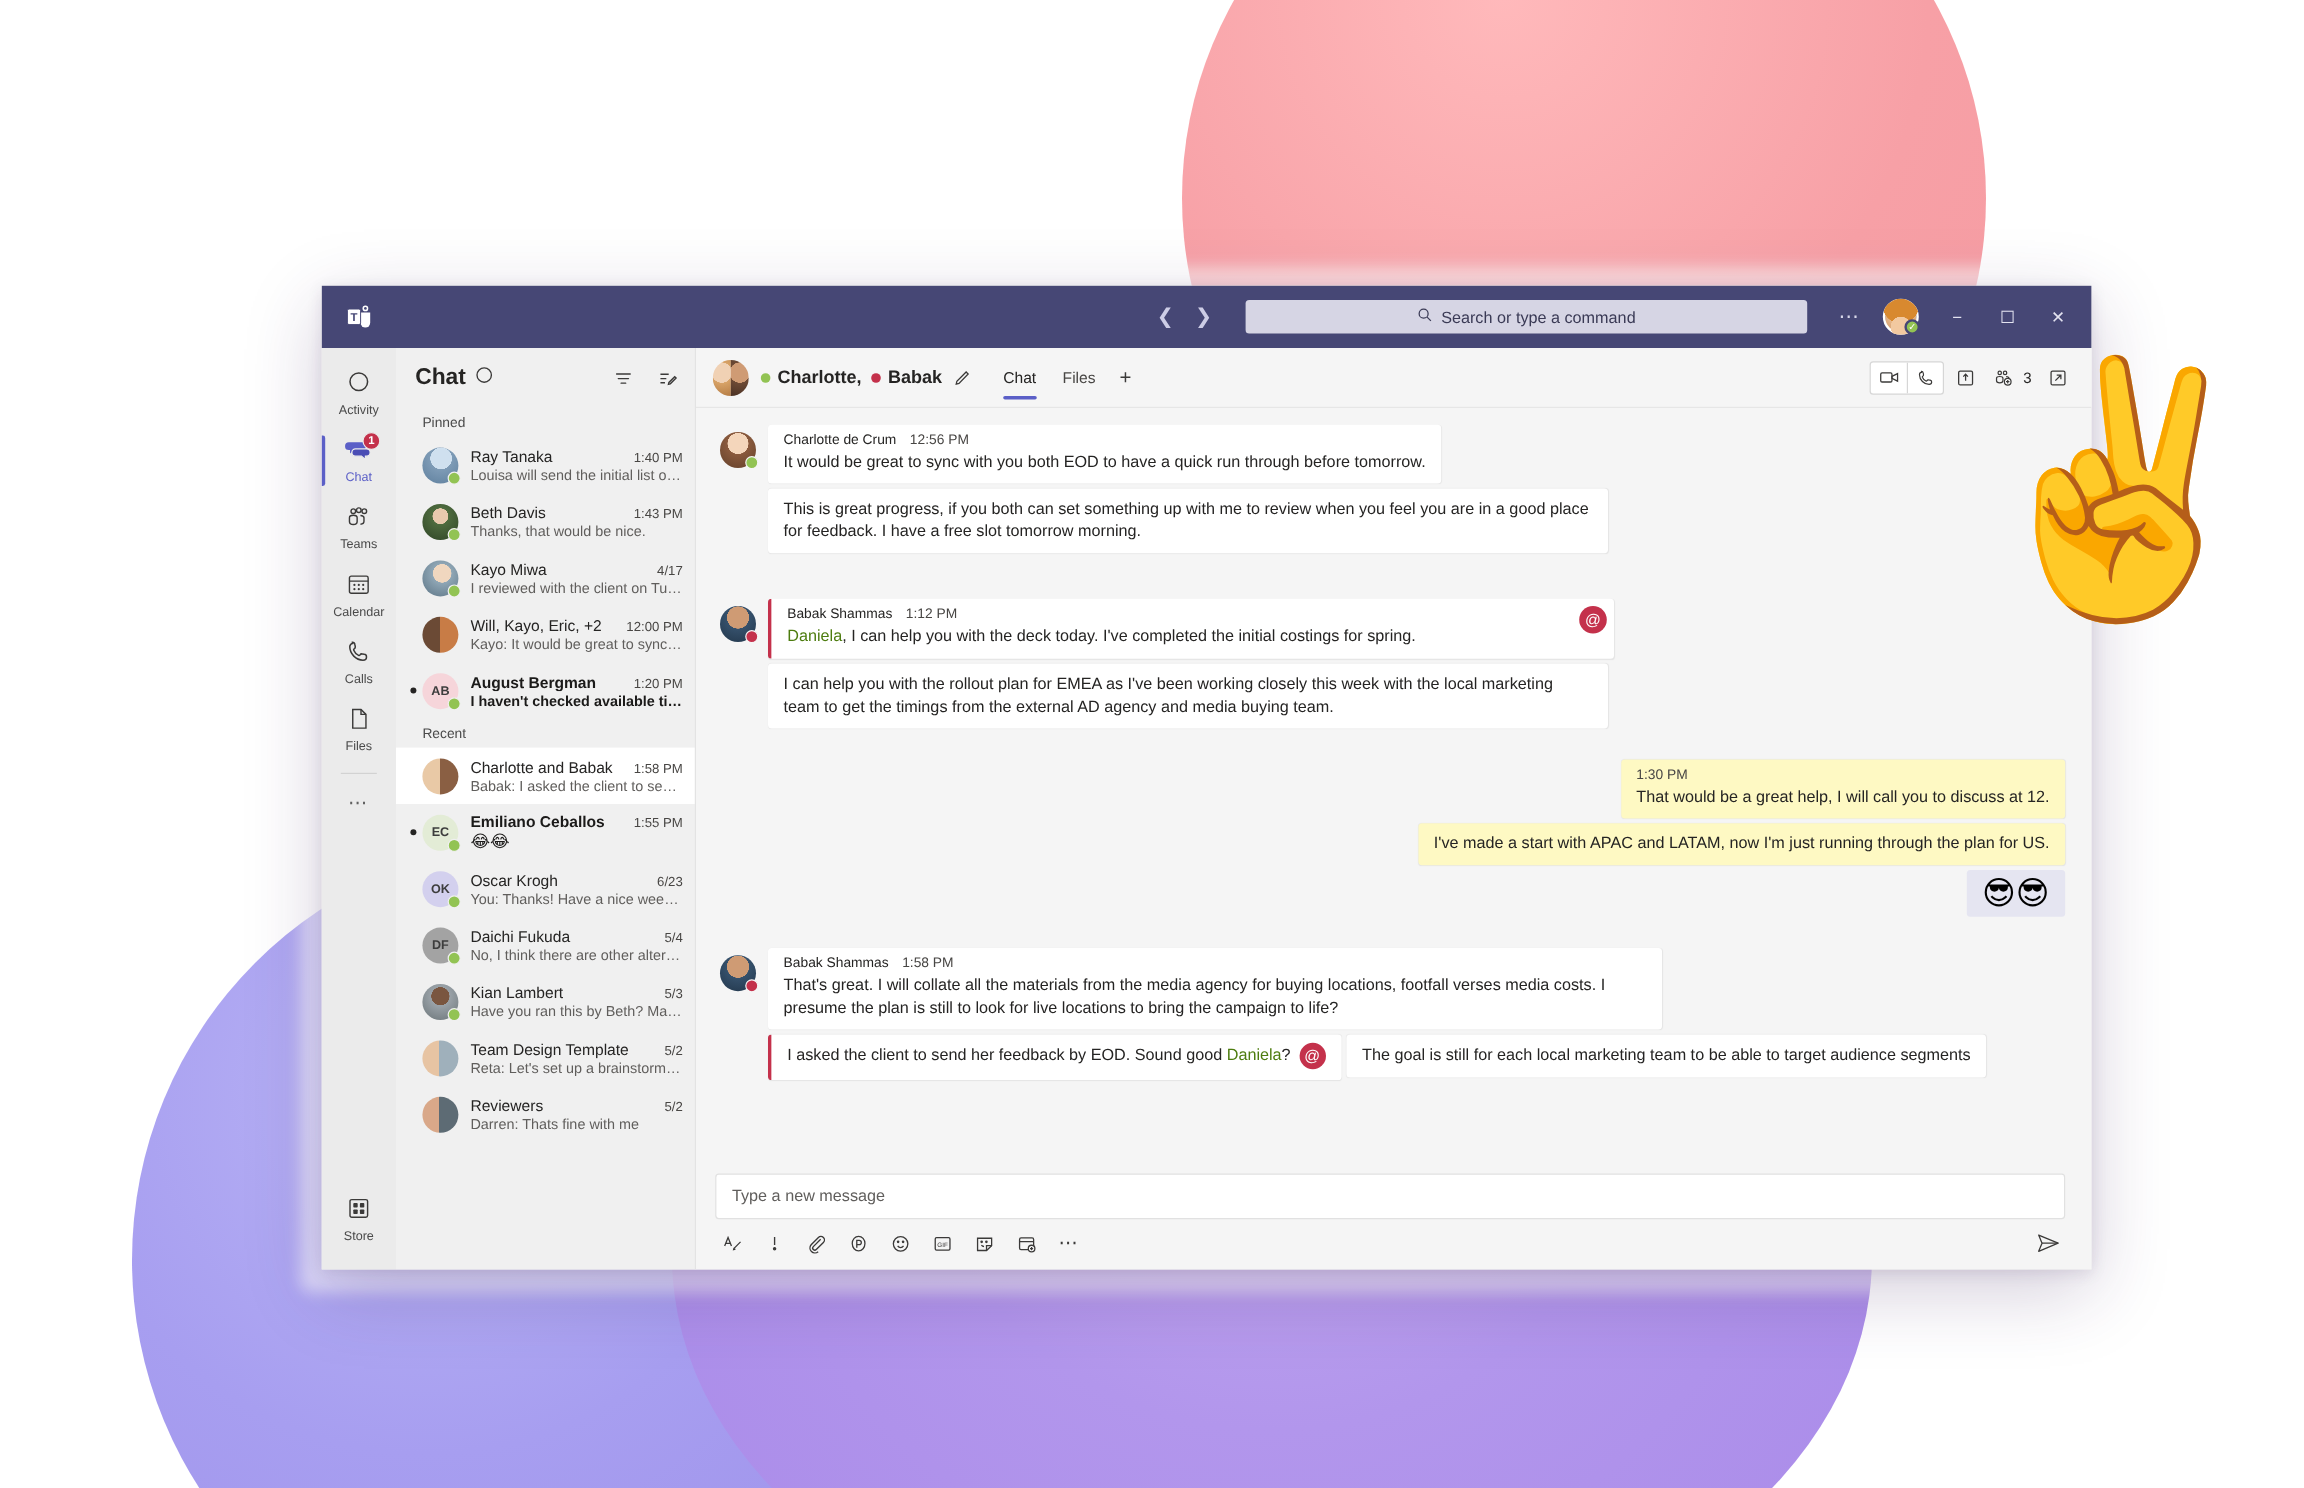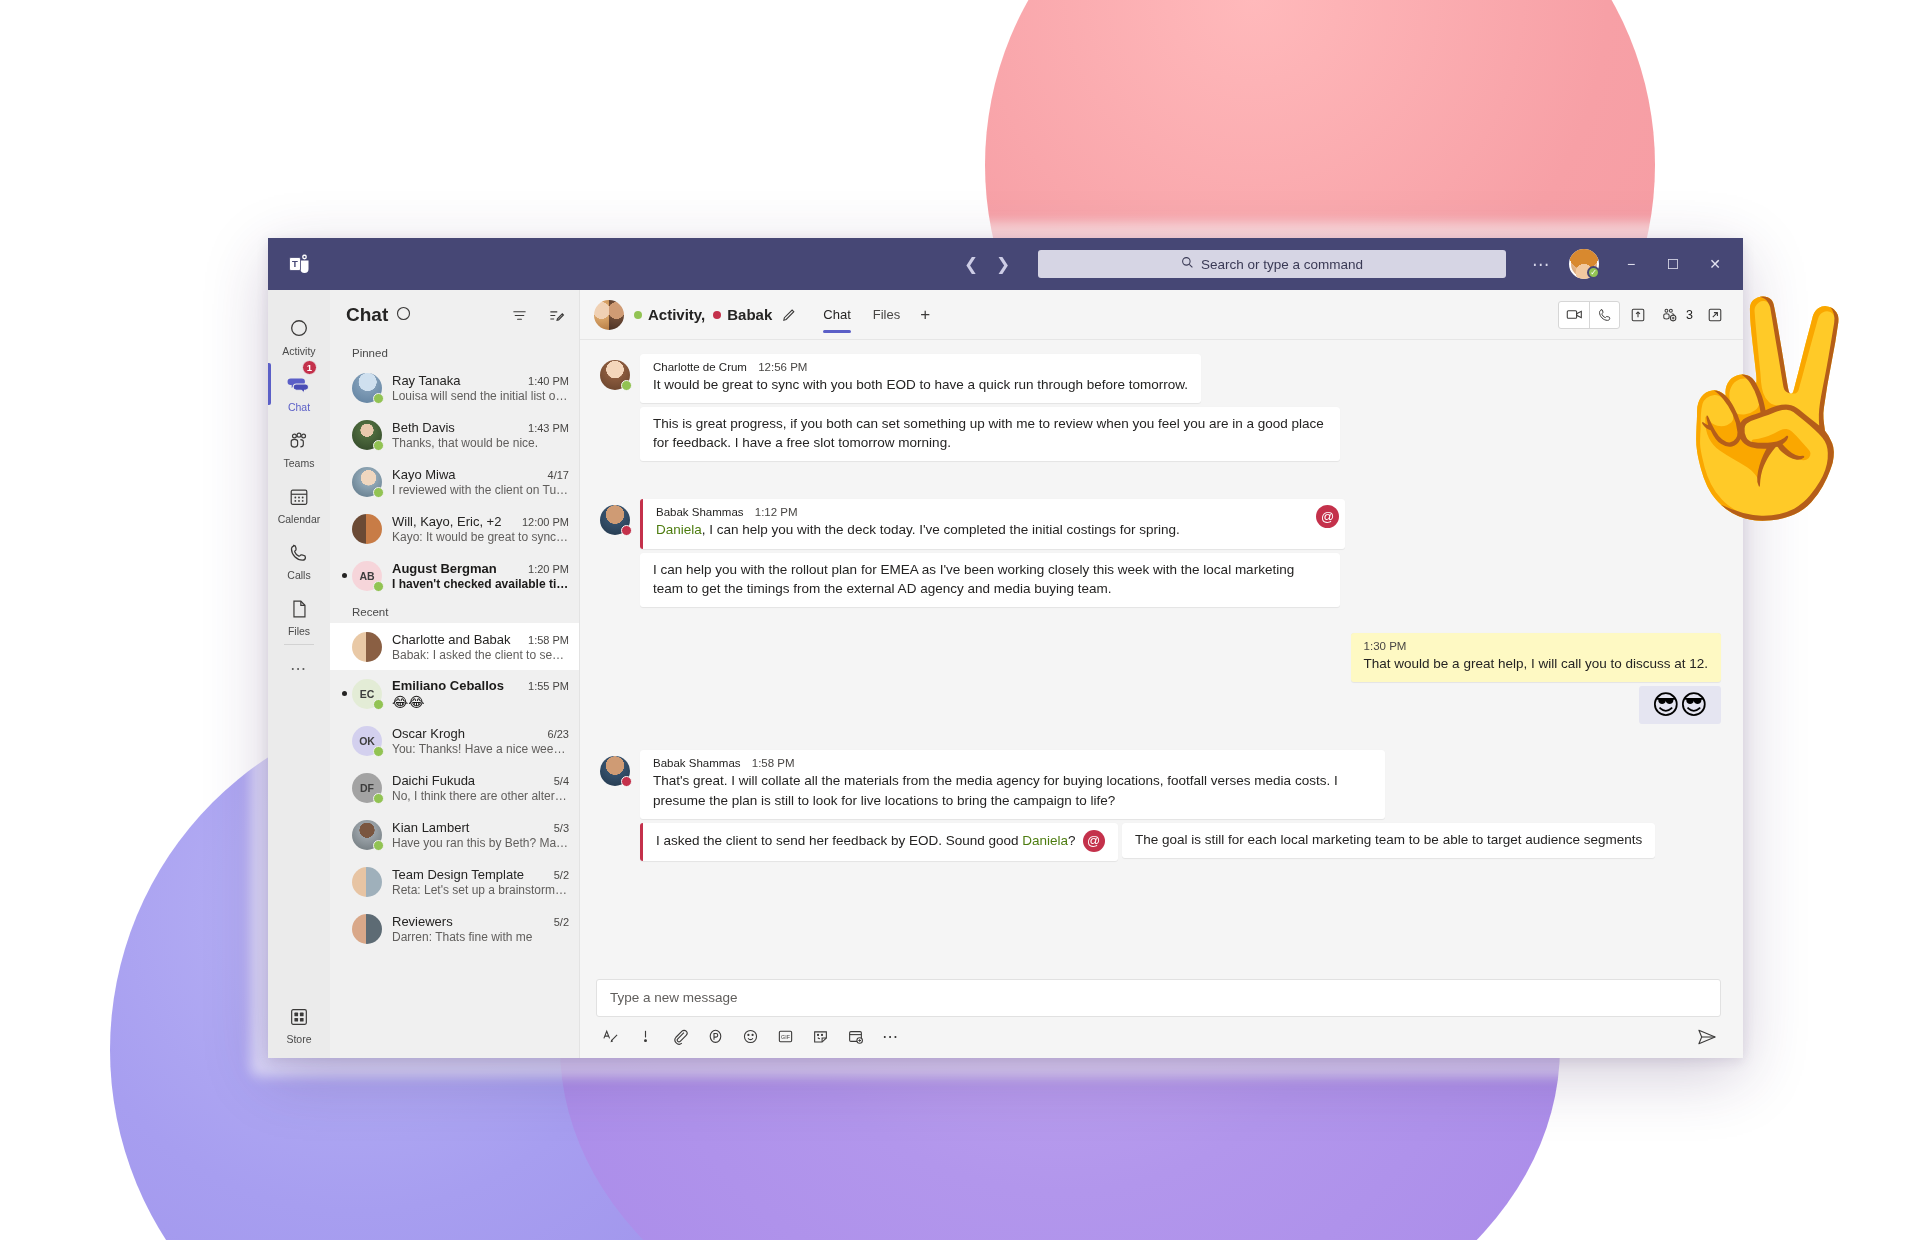--- a/index.html
+++ b/index.html
@@ -114,21 +114,21 @@
   .body { flex: 1; display: flex; min-height: 0; }
 
   
   .rail {
     width: 62px; background: #ebebeb; flex: none;
     display: flex; flex-direction: column; align-items: center;
     padding-top: 10px; position: relative;
   }
   .rail-item {
     width: 62px; height: 56px;
-    display: flex; flex-direction: column; align-items: center; justify-content: flex-end;
+    display: flex; flex-direction: column; align-items: center; justify-content: center;
     gap: 2px; position: relative; color: #4a4a4a;
   }
   .rail-item.active { color: #5b5fc7; }
   .rail-item.active::before {
     content: ''; position: absolute; left: 0; top: 7px; bottom: 7px;
     width: 3px; background: #5b5fc7; border-radius: 0 2px 2px 0;
   }
   .rail-label { font-size: 10.5px; line-height: 1; }
   .rail-badge {
     position: absolute; top: 4px; right: 13px;
@@ -657,21 +657,21 @@
 
     <div class="main">
 
       <div class="chat-head">
         <div class="ch-avatar">
           <span style="background:radial-gradient(circle at 50% 35%,#f0d1b4 0 40%,#d8a367 41%,#b57c44 100%)"></span>
           <span style="background:radial-gradient(circle at 50% 35%,#cf9b74 0 40%,#6d4a35 41%,#4a3124 100%)"></span>
         </div>
         <div class="ch-names">
           <span class="pdot green"></span>
-          <span>Activity,</span>
+          <span>Charlotte,</span>
           <span class="pdot red" style="margin-left:5px"></span>
           <span>Babak</span>
           <span class="ch-pencil">
             <svg width="16" height="16" viewBox="0 0 18 18" fill="none" stroke="#3b3a39" stroke-width="1.2">
               <path d="M3.2 14.8 3.8 12 12.5 3.4l1.9 1.9L5.8 14z"></path>
             </svg>
           </span>
         </div>
 
         <div class="ch-tabs">
@@ -769,20 +769,23 @@
 
         <div class="grp-spacer" style="height:18px"></div>
 
         <div class="msg-out-wrap">
           <div class="bubble out">
             <div class="bubble-meta">
               <span class="when" style="margin-left:0">1:30 PM</span>
             </div>
             <div class="bubble-text">That would be a great help, I will call you to discuss at 12.</div>
           </div>
+          <div class="bubble out">
+            <div class="bubble-text">I've made a start with APAC and LATAM, now I'm just running through the plan for US.</div>
+          </div>
           <div class="reaction-bubble">😎😎</div>
         </div>
 
         <div class="grp-spacer" style="height:22px"></div>
 
         <div class="msg-group">
           <div class="msg-avatar" style="background:radial-gradient(circle at 50% 32%,#cf9b74 0 36%,#35506b 37%,#22364a 100%)">
             <div class="status busy"></div>
           </div>
           <div class="msg-col">

